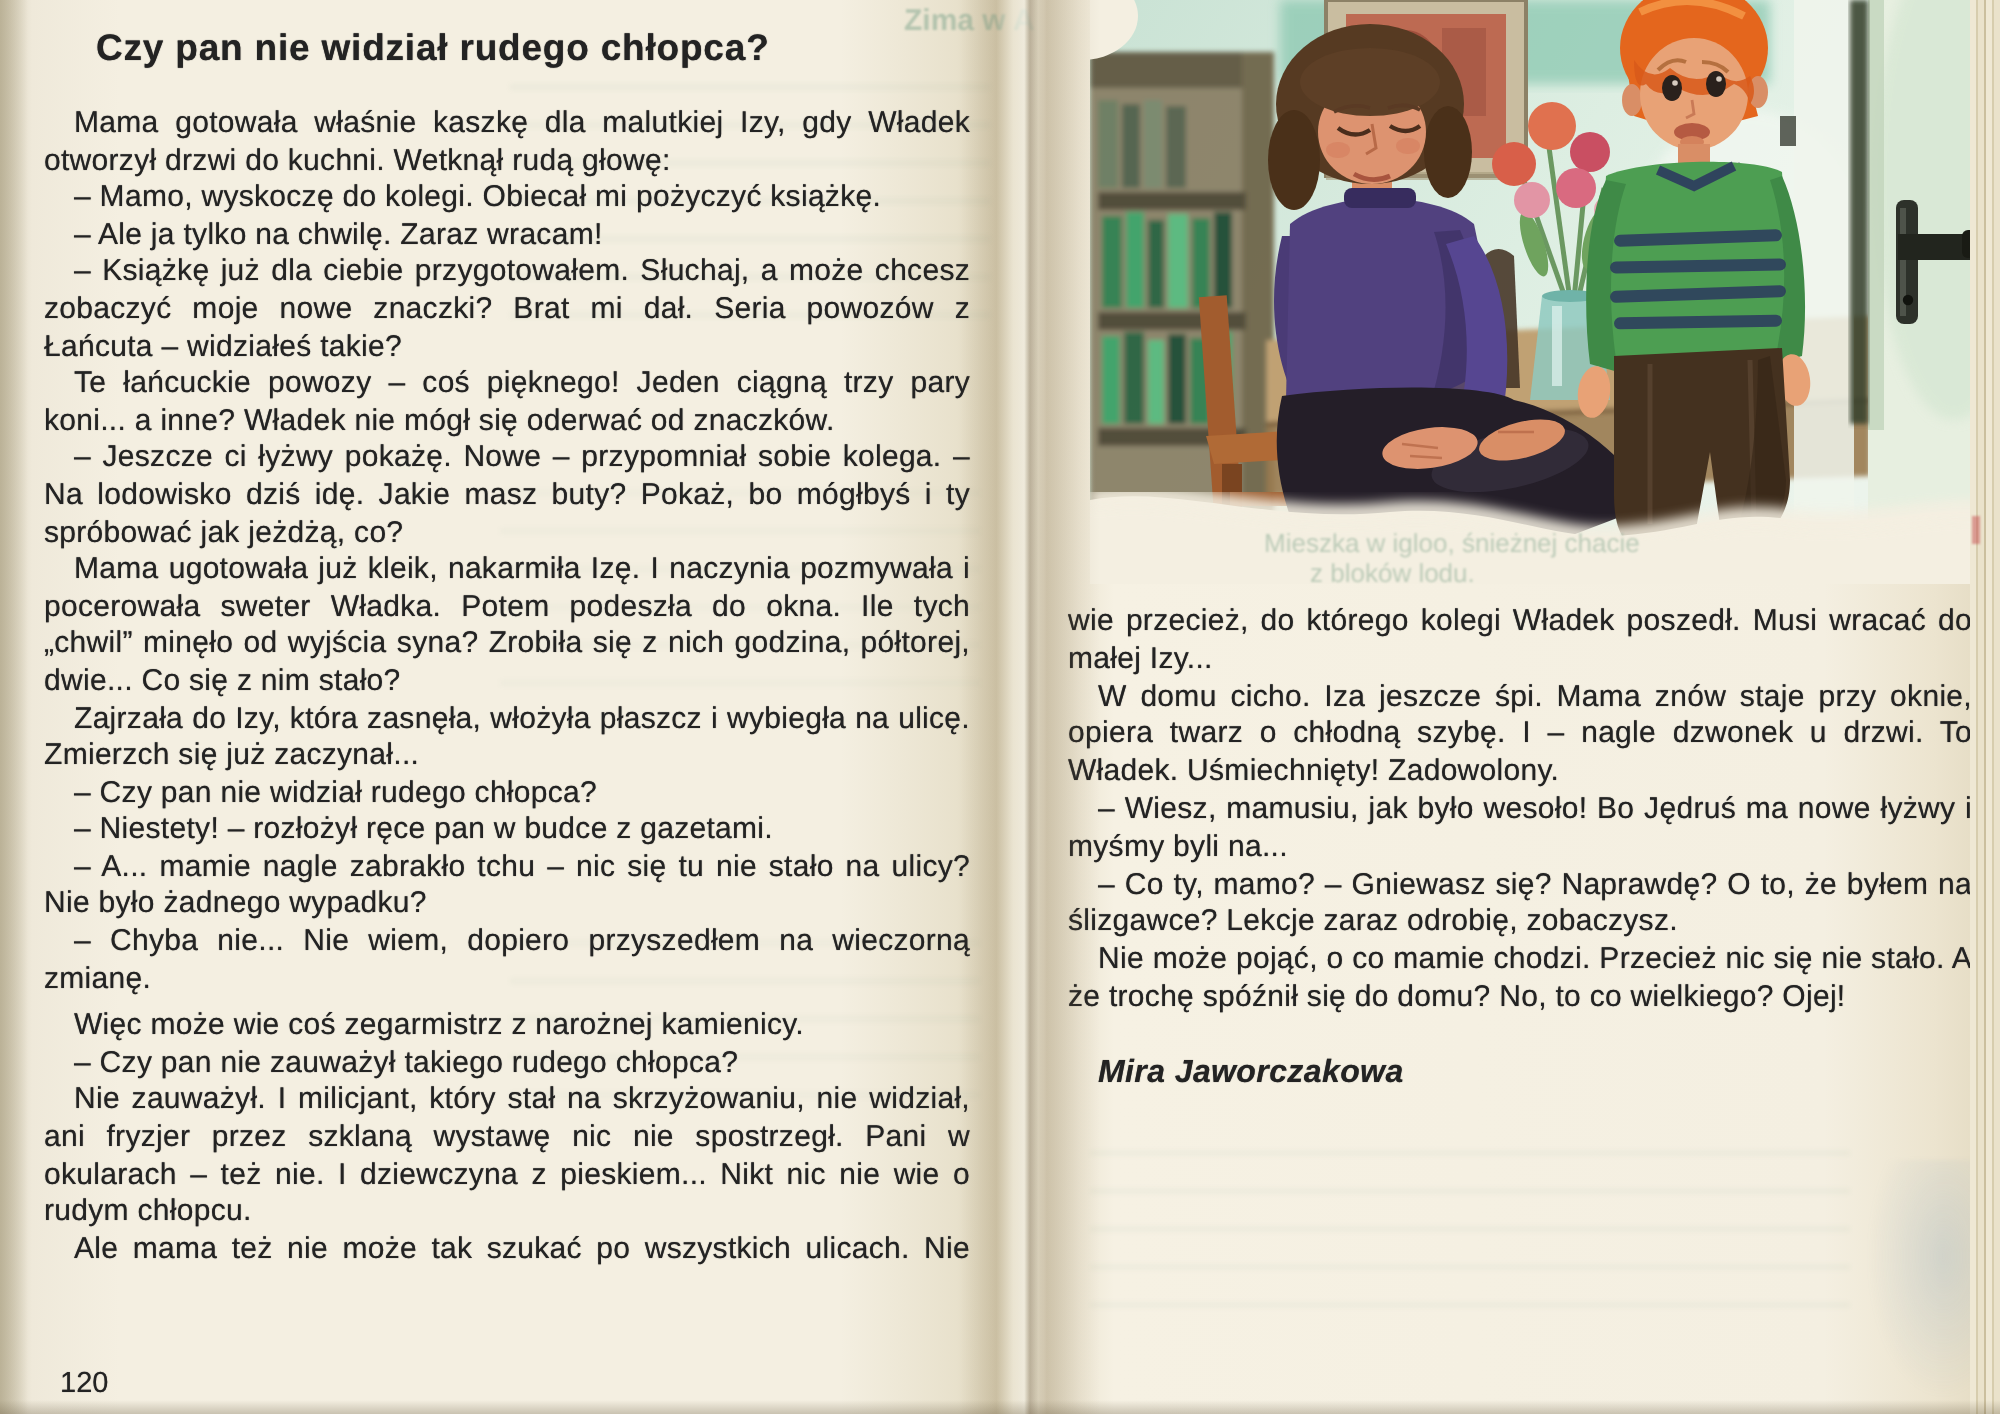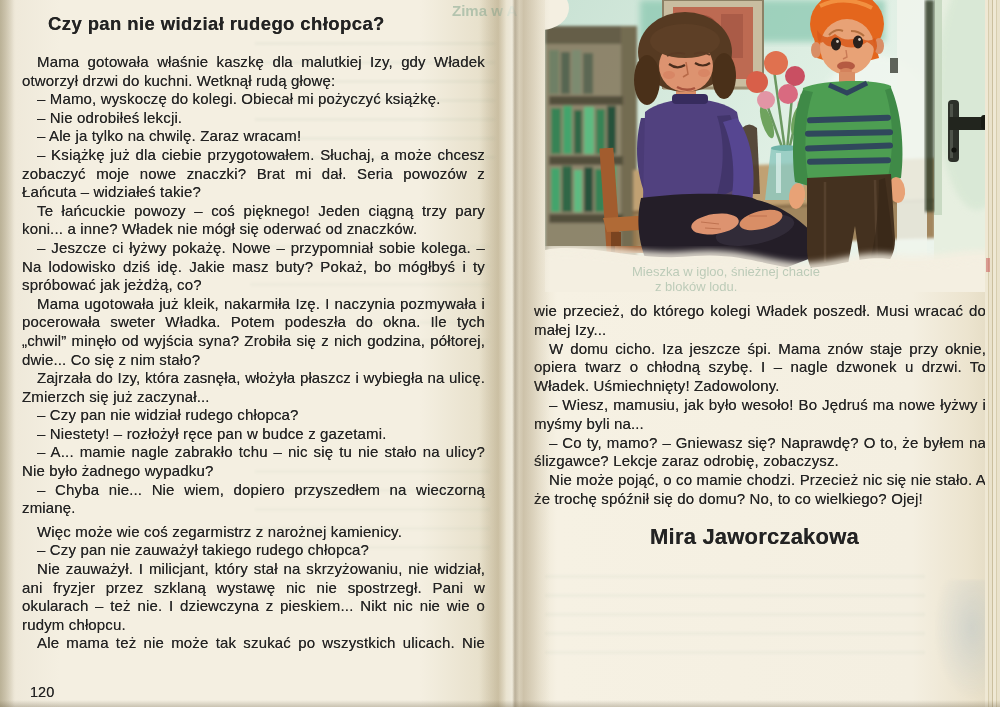--- a/index.html
+++ b/index.html
@@ -25,22 +25,22 @@
   .story-title{position:absolute;left:48px;top:13px;font-size:18.5px;font-weight:700;
     letter-spacing:.4px;color:var(--text-ink,#1d1d1d);text-shadow:0 0 .5px rgba(20,20,20,.8);}
   .body-text{position:absolute;font-size:15px;line-height:18.6px;text-align:justify;
     color:var(--text-ink,#242424);letter-spacing:.15px;text-shadow:0 0 .45px rgba(30,30,30,.72);}
   .body-left{left:22px;top:53px;width:463px;}
   .body-right{left:534px;top:302px;width:452px;line-height:18.8px;}
   .body-text p{margin:0;text-indent:15px;}
   .body-text p.noindent{text-indent:0;}
   .body-text p.gap{margin-top:5px;}
   .body-text p.cont{text-align-last:justify;}
-  .author{margin-top:11px;text-indent:0;text-align:center;padding-right:26px;
-    font-weight:700;font-size:22px;letter-spacing:.2px;}
+  .author{margin-top:11px;text-indent:0;text-align:left;padding-right:26px;
+    font-style:italic;font-weight:700;font-size:16px;letter-spacing:.2px;}
   .page-number{position:absolute;left:30px;top:684px;font-size:14.5px;color:var(--text-ink,#2a2a2a);
     text-shadow:0 0 .4px rgba(30,30,30,.7);text-align:center;}
   
   .bleed{position:absolute;color:var(--bleedthrough-ink,#8fae97);filter:blur(.5px);pointer-events:none;}
   .bleed-heading{left:452px;top:2px;font-size:15px;font-weight:700;opacity:.6;}
   .bleed-r1{left:632px;top:264px;font-size:13px;opacity:.55;}
   .bleed-r2{left:655px;top:279px;font-size:13px;opacity:.55;}
   .noise{position:absolute;pointer-events:none;opacity:.5;filter:blur(1.3px);
     background:repeating-linear-gradient(180deg,rgba(125,160,138,.14) 0 3px,rgba(0,0,0,0) 3px 19px);}
   .noise-a{left:255px;top:42px;width:240px;height:130px;}
@@ -64,21 +64,20 @@
   <div class="noise noise-b"></div>
   <div class="noise noise-c"></div>
   <div class="noise noise-d"></div>
   <div class="sketch-bleed"></div>
   <div class="bleed bleed-heading">Zima w A</div>
 
   <div class="story-title">Czy pan nie widział rudego chłopca?</div>
   <div class="body-text body-left">
       <p class="para">Mama gotowała właśnie kaszkę dla malutkiej Izy, gdy Władek otworzył drzwi do kuchni. Wetknął rudą głowę:</p>
       <p class="para">– Mamo, wyskoczę do kolegi. Obiecał mi pożyczyć książkę.</p>
-      <p class="para">– Nie odrobiłeś lekcji.</p>
       <p class="para">– Ale ja tylko na chwilę. Zaraz wracam!</p>
       <p class="para">– Książkę już dla ciebie przygotowałem. Słuchaj, a może chcesz zobaczyć moje nowe znaczki? Brat mi dał. Seria powozów z Łańcuta – widziałeś takie?</p>
       <p class="para">Te łańcuckie powozy – coś pięknego! Jeden ciągną trzy pary koni... a inne? Władek nie mógł się oderwać od znaczków.</p>
       <p class="para">– Jeszcze ci łyżwy pokażę. Nowe – przypomniał sobie kolega. – Na lodowisko dziś idę. Jakie masz buty? Pokaż, bo mógłbyś i ty spróbować jak jeżdżą, co?</p>
       <p class="para">Mama ugotowała już kleik, nakarmiła Izę. I naczynia pozmywała i pocerowała sweter Władka. Potem podeszła do okna. Ile tych „chwil” minęło od wyjścia syna? Zrobiła się z nich godzina, półtorej, dwie... Co się z nim stało?</p>
       <p class="para">Zajrzała do Izy, która zasnęła, włożyła płaszcz i wybiegła na ulicę. Zmierzch się już zaczynał...</p>
       <p class="para">– Czy pan nie widział rudego chłopca?</p>
       <p class="para">– Niestety! – rozłożył ręce pan w budce z gazetami.</p>
       <p class="para">– A... mamie nagle zabrakło tchu – nic się tu nie stało na ulicy? Nie było żadnego wypadku?</p>
       <p class="para">– Chyba nie... Nie wiem, dopiero przyszedłem na wieczorną zmianę.</p>

